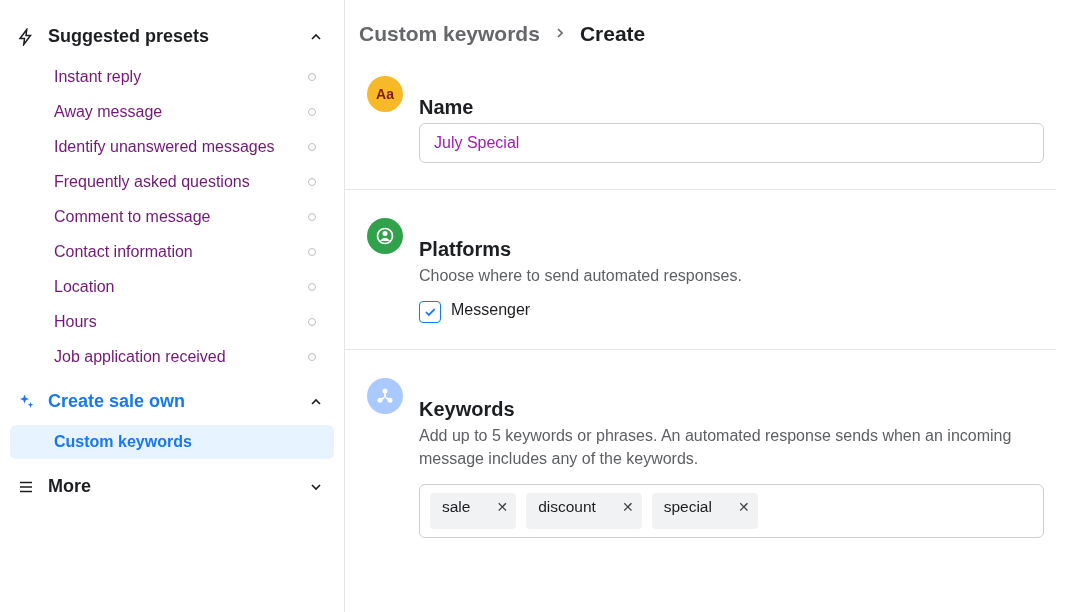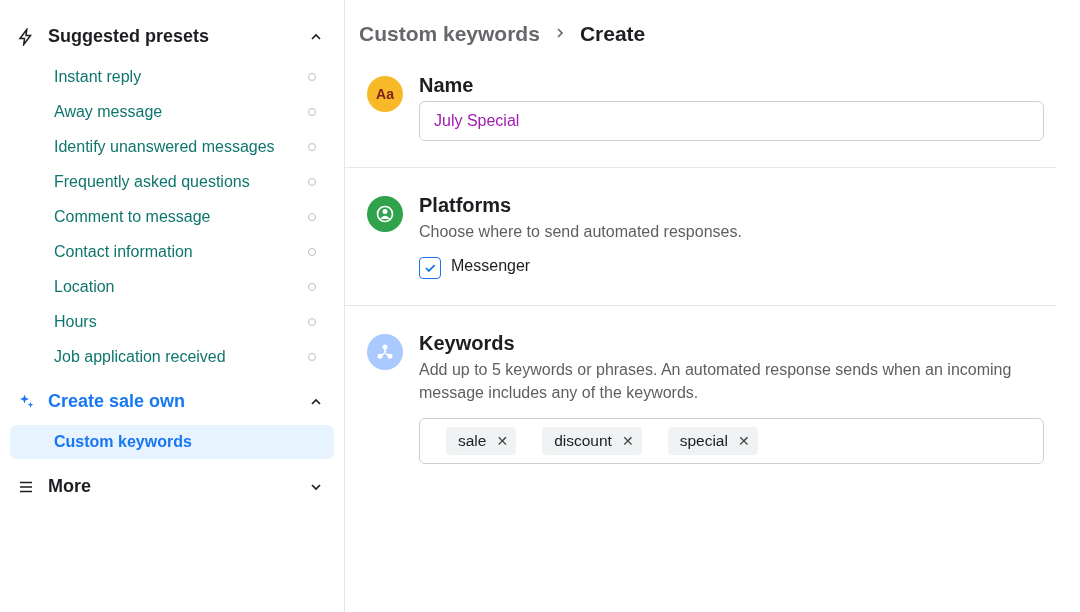--- a/index.html
+++ b/index.html
@@ -32,21 +32,21 @@
     }
     .sidebar-list {
       list-style: none;
       padding: 4px 4px 8px 4px;
     }
     .sidebar-item {
       display: flex;
       align-items: center;
       padding: 8px 18px 8px 44px;
       font-size: 16px;
-      color: #0f766e;
+      color: #701a75;
       border-radius: 6px;
       margin: 1px 6px;
       position: relative;
     }
     .sidebar-item .dot {
       margin-left: auto;
       width: 8px;
       height: 8px;
       border: 1px solid #bcc0c4;
       border-radius: 50%;
@@ -105,20 +105,21 @@
       margin-top: 2px;
     }
     .badge.orange { background: #f7b928; }
     .badge.green  { background: #31a24c; }
     .badge.blue   { background: #aac9ff; }
     .panel-body { flex: 1; }
     .panel-title {
       font-size: 20px;
       font-weight: 800;
       margin-bottom: 4px;
+      margin-top: 22px;
     }
     .panel-sub {
       font-size: 16px;
       color: #5d5f63;
       margin-bottom: 14px;
       line-height: 1.4;
     }
     .text-input {
       width: 100%;
       padding: 10px 14px;
@@ -148,27 +149,26 @@
       border: 1px solid #ccd0d5;
       border-radius: 6px;
       padding: 8px 10px;
       display: flex;
       gap: 10px;
       flex-wrap: wrap;
     }
     .tag {
       background: #f1f2f3;
       border-radius: 4px;
-      padding: 5px 8px 5px 12px;
+      padding: 5px 8px 13px 12px;
       display: inline-flex;
       align-items: center;
-      gap: 10px;
+      gap: 26px;
       font-size: 15.5px;
       color: #1c1e21;
-      margin-left: 16px;
     }
     .tag .x { font-size: 14px; color: #444; }
     .chev svg { display:block; }
   </style>
 </head>
 <body>
 
 <aside class="sidebar">
 
   <div class="section-header">

